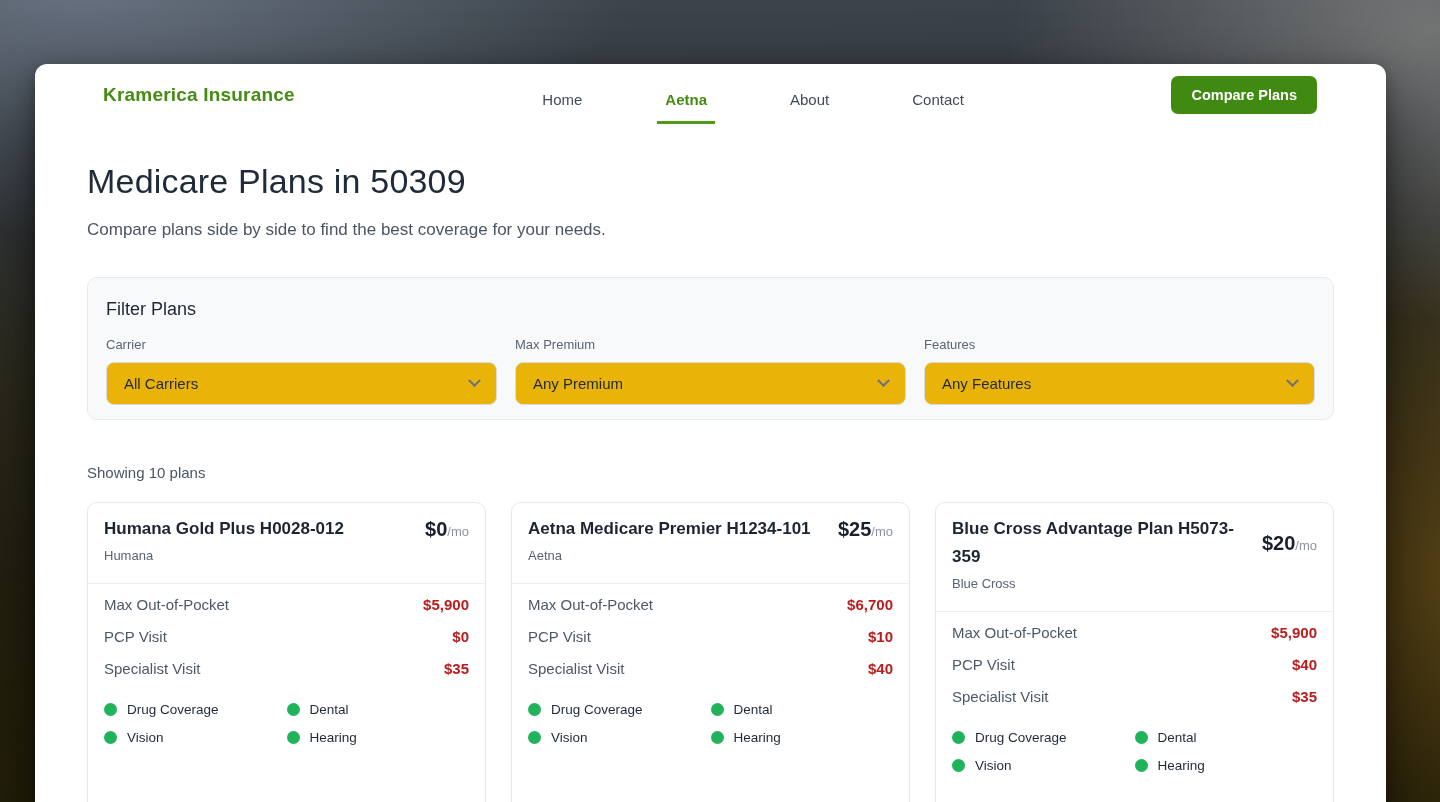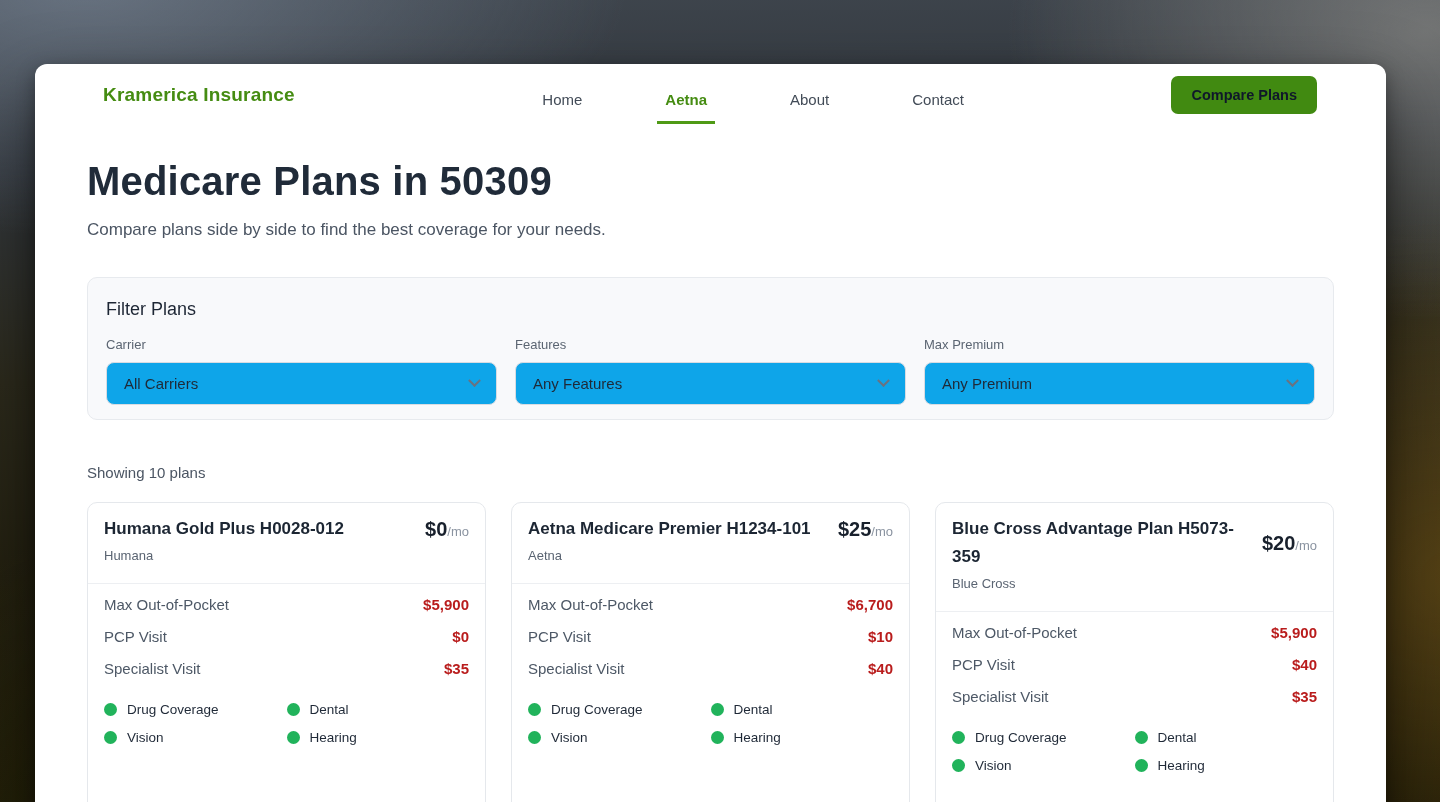--- a/index.html
+++ b/index.html
@@ -26,39 +26,39 @@
     padding:14px 69px 0 68px; height:48px;
   }
   .brand { color:#458c12; font-size:19px; font-weight:700; letter-spacing:.2px; cursor:pointer; }
   .nav { display:flex; align-items:center; gap:67px; margin-left:40px; }
   .nav-item {
     font-size:15px; color:#424b57; text-decoration:none; cursor:pointer;
     padding:8px 8px 13px; border-bottom:3px solid transparent; margin-bottom:-16px;
   }
   .nav-item.active { color:#458c12; font-weight:600; border-bottom-color:#4f9a16; }
   .cta-btn {
-    background:#418a11; color:#0f172a; font-size:14.5px; font-weight:600;
+    background:#418a11; color:#ffffff; font-size:14.5px; font-weight:600;
     border:none; border-radius:7px; padding:11px 20px; cursor:pointer;
     font-family:inherit;
   }
   
   .hero { padding:0 52px; }
-  .hero h1 { margin-top:48px; font-size:40px; line-height:42px; font-weight:700; color:#202b39; letter-spacing:.2px; }
+  .hero h1 { margin-top:48px; font-size:34px; line-height:42px; font-weight:400; color:#202b39; letter-spacing:.2px; }
   .hero .subtitle { margin-top:16px; font-size:17px; line-height:24px; color:#4b5563; }
   
   .filter-panel {
     margin:35px 52px 0; background:#f8f9fb; border:1px solid #e7eaee; border-radius:10px;
     padding:19px 18px 24px; height:143px;
   }
   .filter-title { font-size:18px; line-height:25px; font-weight:400; color:#1d2634; }
   .filter-grid { display:grid; grid-template-columns:1fr 1fr 1fr; gap:18px; margin-top:15px; }
   .field-label { font-size:13px; line-height:16px; color:#5b6572; margin-bottom:9px; }
   .select {
     display:flex; align-items:center; justify-content:space-between;
-    height:43px; background:#0ea5e9; border:1px solid #d8dce2; border-radius:8px;
+    height:43px; background:#eab308; border:1px solid #d8dce2; border-radius:8px;
     padding:0 17px; font-size:15px; color:#1f2937; cursor:pointer;
   }
   .chevron {
     width:9px; height:9px; border-right:2px solid #6b7280; border-bottom:2px solid #6b7280;
     transform:rotate(45deg) translate(-2px,-2px); margin-left:8px; flex:0 0 auto;
   }
   
   .results-count { margin:42px 52px 0; font-size:15px; line-height:22px; color:#4b5563; }
   .plans-grid {
     margin:18px 52px 0; display:grid; grid-template-columns:1fr 1fr 1fr; gap:25px;
@@ -106,30 +106,30 @@
     <div class="filter-title">Filter Plans</div>
     <div class="filter-grid">
       <div class="filter-field">
         <div class="field-label">Carrier</div>
         <div class="select">
           <span>All Carriers</span>
           <span class="chevron"></span>
         </div>
       </div>
       <div class="filter-field">
+        <div class="field-label">Max Premium</div>
+        <div class="select">
+          <span>Any Premium</span>
+          <span class="chevron"></span>
+        </div>
+      </div>
+      <div class="filter-field">
         <div class="field-label">Features</div>
         <div class="select">
           <span>Any Features</span>
-          <span class="chevron"></span>
-        </div>
-      </div>
-      <div class="filter-field">
-        <div class="field-label">Max Premium</div>
-        <div class="select">
-          <span>Any Premium</span>
           <span class="chevron"></span>
         </div>
       </div>
     </div>
   </div>
 
   <div class="results-count">Showing 10 plans</div>
 
   <div class="plans-grid">
 

